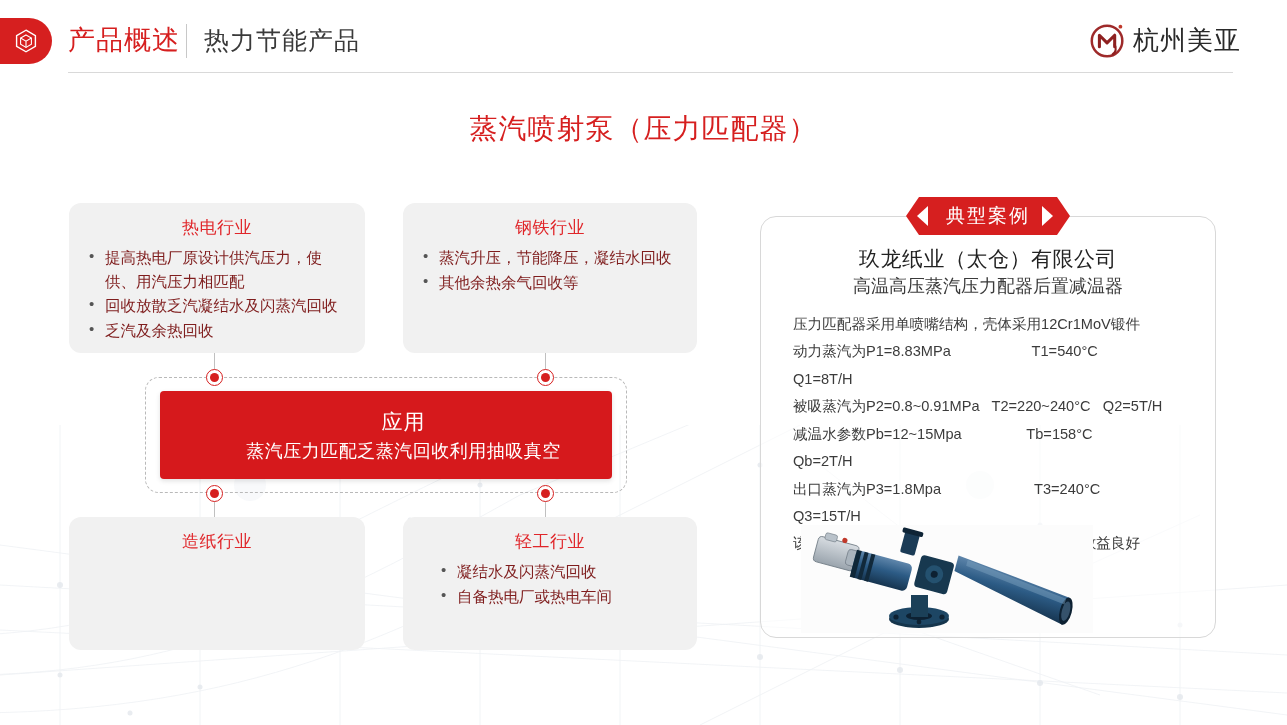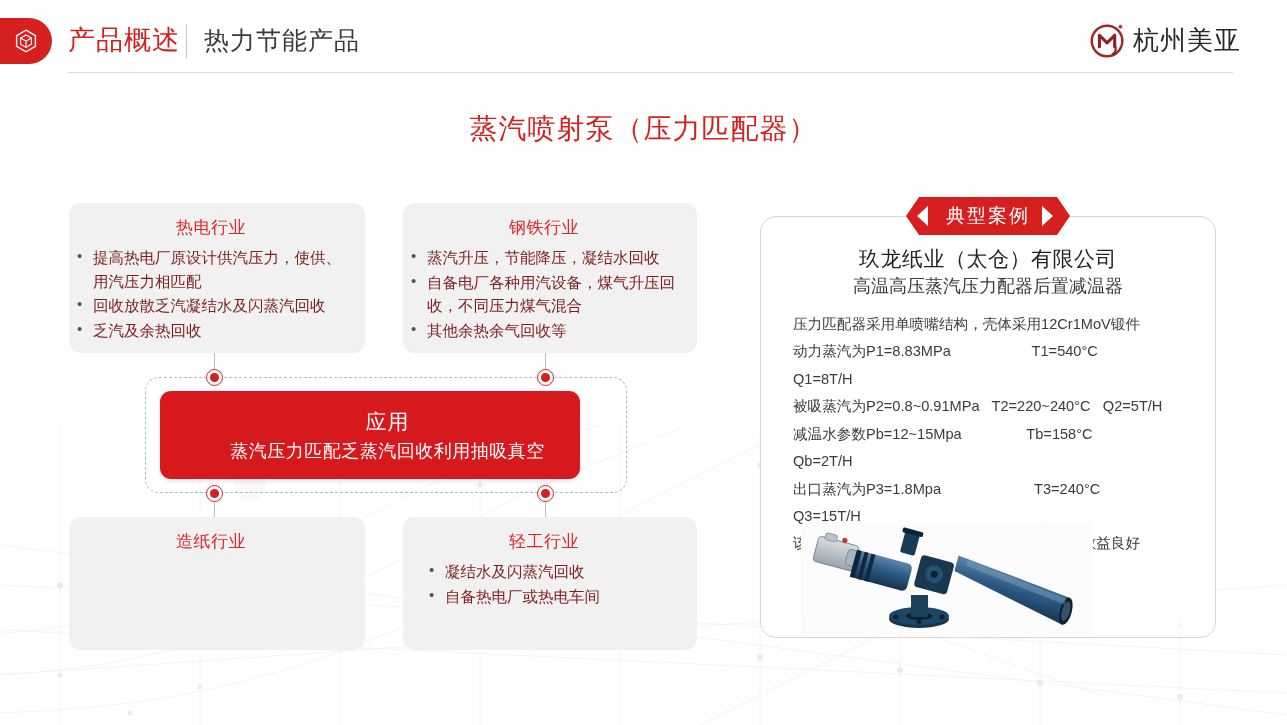--- a/index.html
+++ b/index.html
@@ -125,21 +125,21 @@
   }
   .node-tl { left: 151px; top: 174px; }
   .node-tr { left: 482px; top: 174px; }
   .node-bl { left: 151px; top: 290px; }
   .node-br { left: 482px; top: 290px; }
 
   .card {
     position: absolute;
     background: #F1F1F1;
     border-radius: 12px;
-    padding: 13px 16px 15px 4px;
+    padding: 13px 16px 15px 16px;
   }
   .card-1 { left: 14px;  top: 8px;   width: 296px; height: 150px; }
   .card-2 { left: 348px; top: 8px;   width: 294px; height: 150px; }
   .card-3 { left: 14px;  top: 322px; width: 296px; height: 133px; }
   .card-4 { left: 348px; top: 322px; width: 294px; height: 133px; }
 
   .card-title {
     text-align: center;
     color: #E0262A;
     font-size: 17px;
@@ -161,23 +161,23 @@
     left: 4px; top: -1px;
     color: #555;
     font-size: 15px;
   }
   .card-4 li { padding-left: 38px; }
   .card-4 li::before { left: 22px; }
 
   .app-box {
     position: absolute;
     left: 105px; top: 196px;
-    width: 420px; height: 88px;
+    width: 452px; height: 88px;
     background: #D6191C;
-    border-radius: 11px;
+    border-radius: 4px;
     color: #ffffff;
     text-align: center;
     display: flex; flex-direction: column; justify-content: center;
     box-shadow: 0 2px 5px rgba(0,0,0,0.12);
     padding-left: 35px;
   }
   .app-title { font-size: 21px; letter-spacing: 1px; margin-bottom: 3px; }
   .app-sub { font-size: 18px; letter-spacing: 0.5px; }
 
   
@@ -350,21 +350,20 @@
         <li>提高热电厂原设计供汽压力，使供、用汽压力相匹配</li>
         <li>回收放散乏汽凝结水及闪蒸汽回收</li>
         <li>乏汽及余热回收</li>
       </ul>
     </div>
 
     <div class="card card-2">
       <div class="card-title">钢铁行业</div>
       <ul>
         <li>蒸汽升压，节能降压，凝结水回收</li>
-        <li>自备电厂各种用汽设备，煤气升压回收，不同压力煤气混合</li>
         <li>其他余热余气回收等</li>
       </ul>
     </div>
 
     <div class="card card-3">
       <div class="card-title">造纸行业</div>
     </div>
 
     <div class="card card-4">
       <div class="card-title">轻工行业</div>

